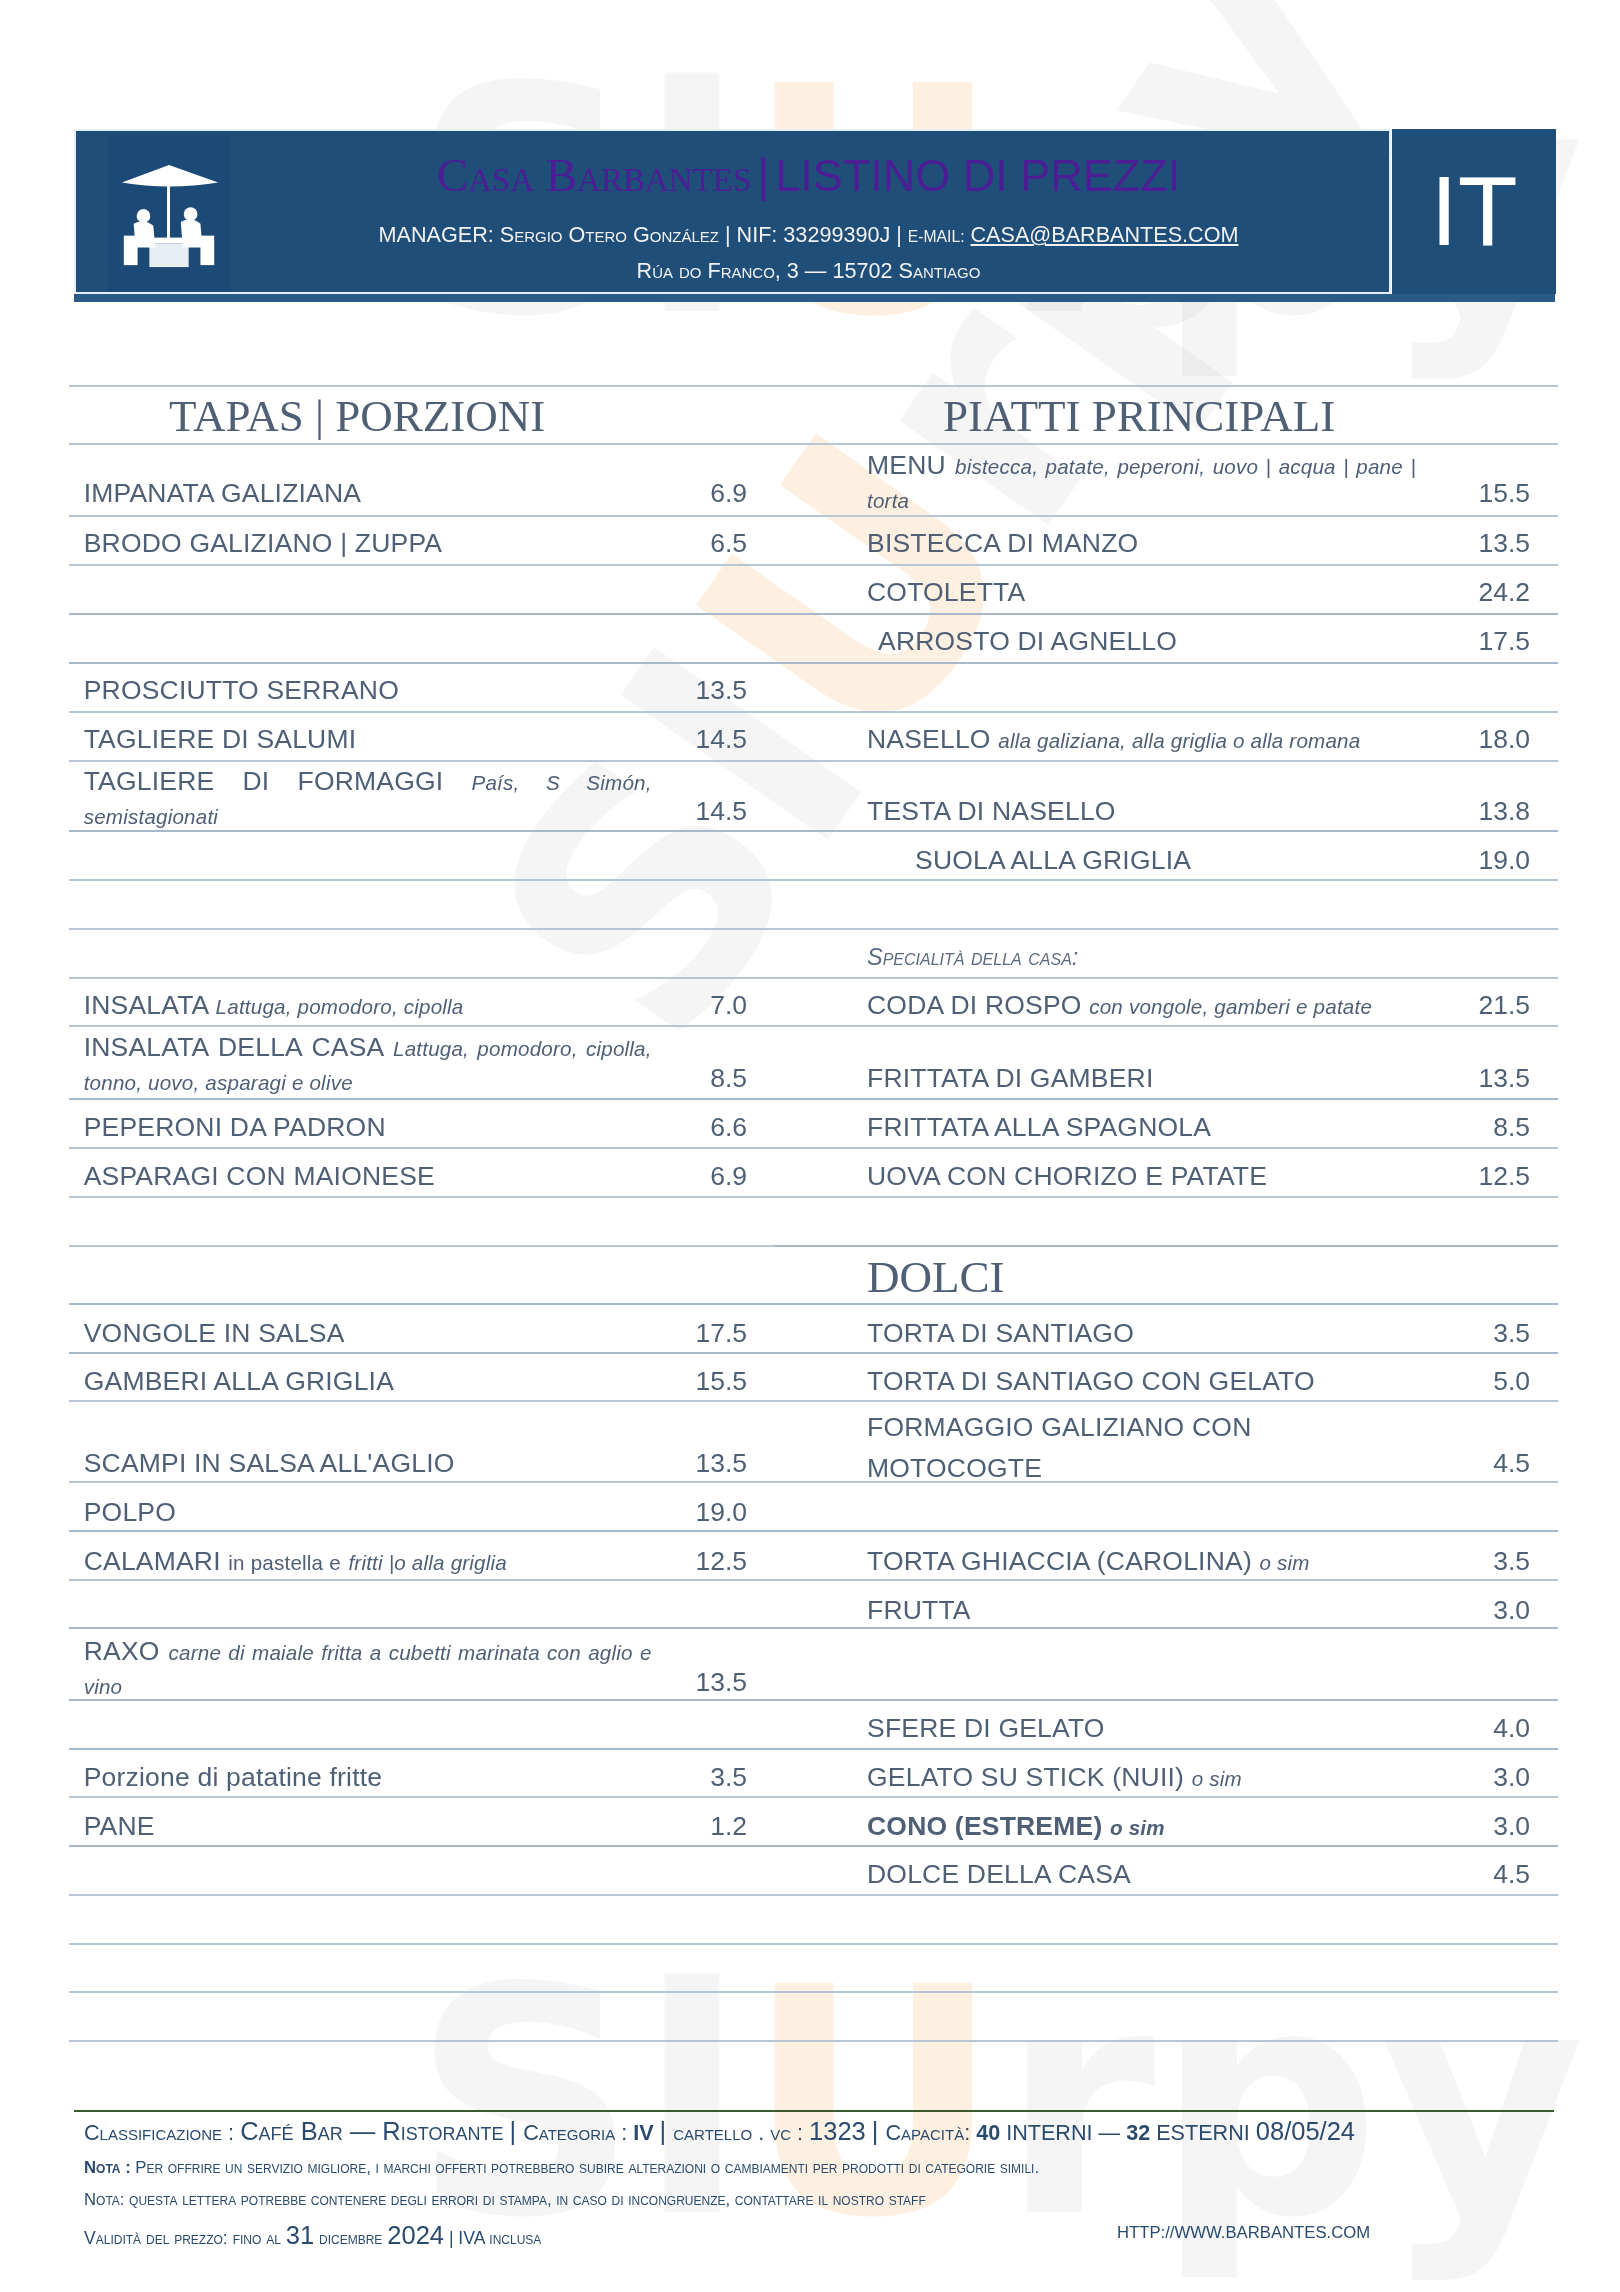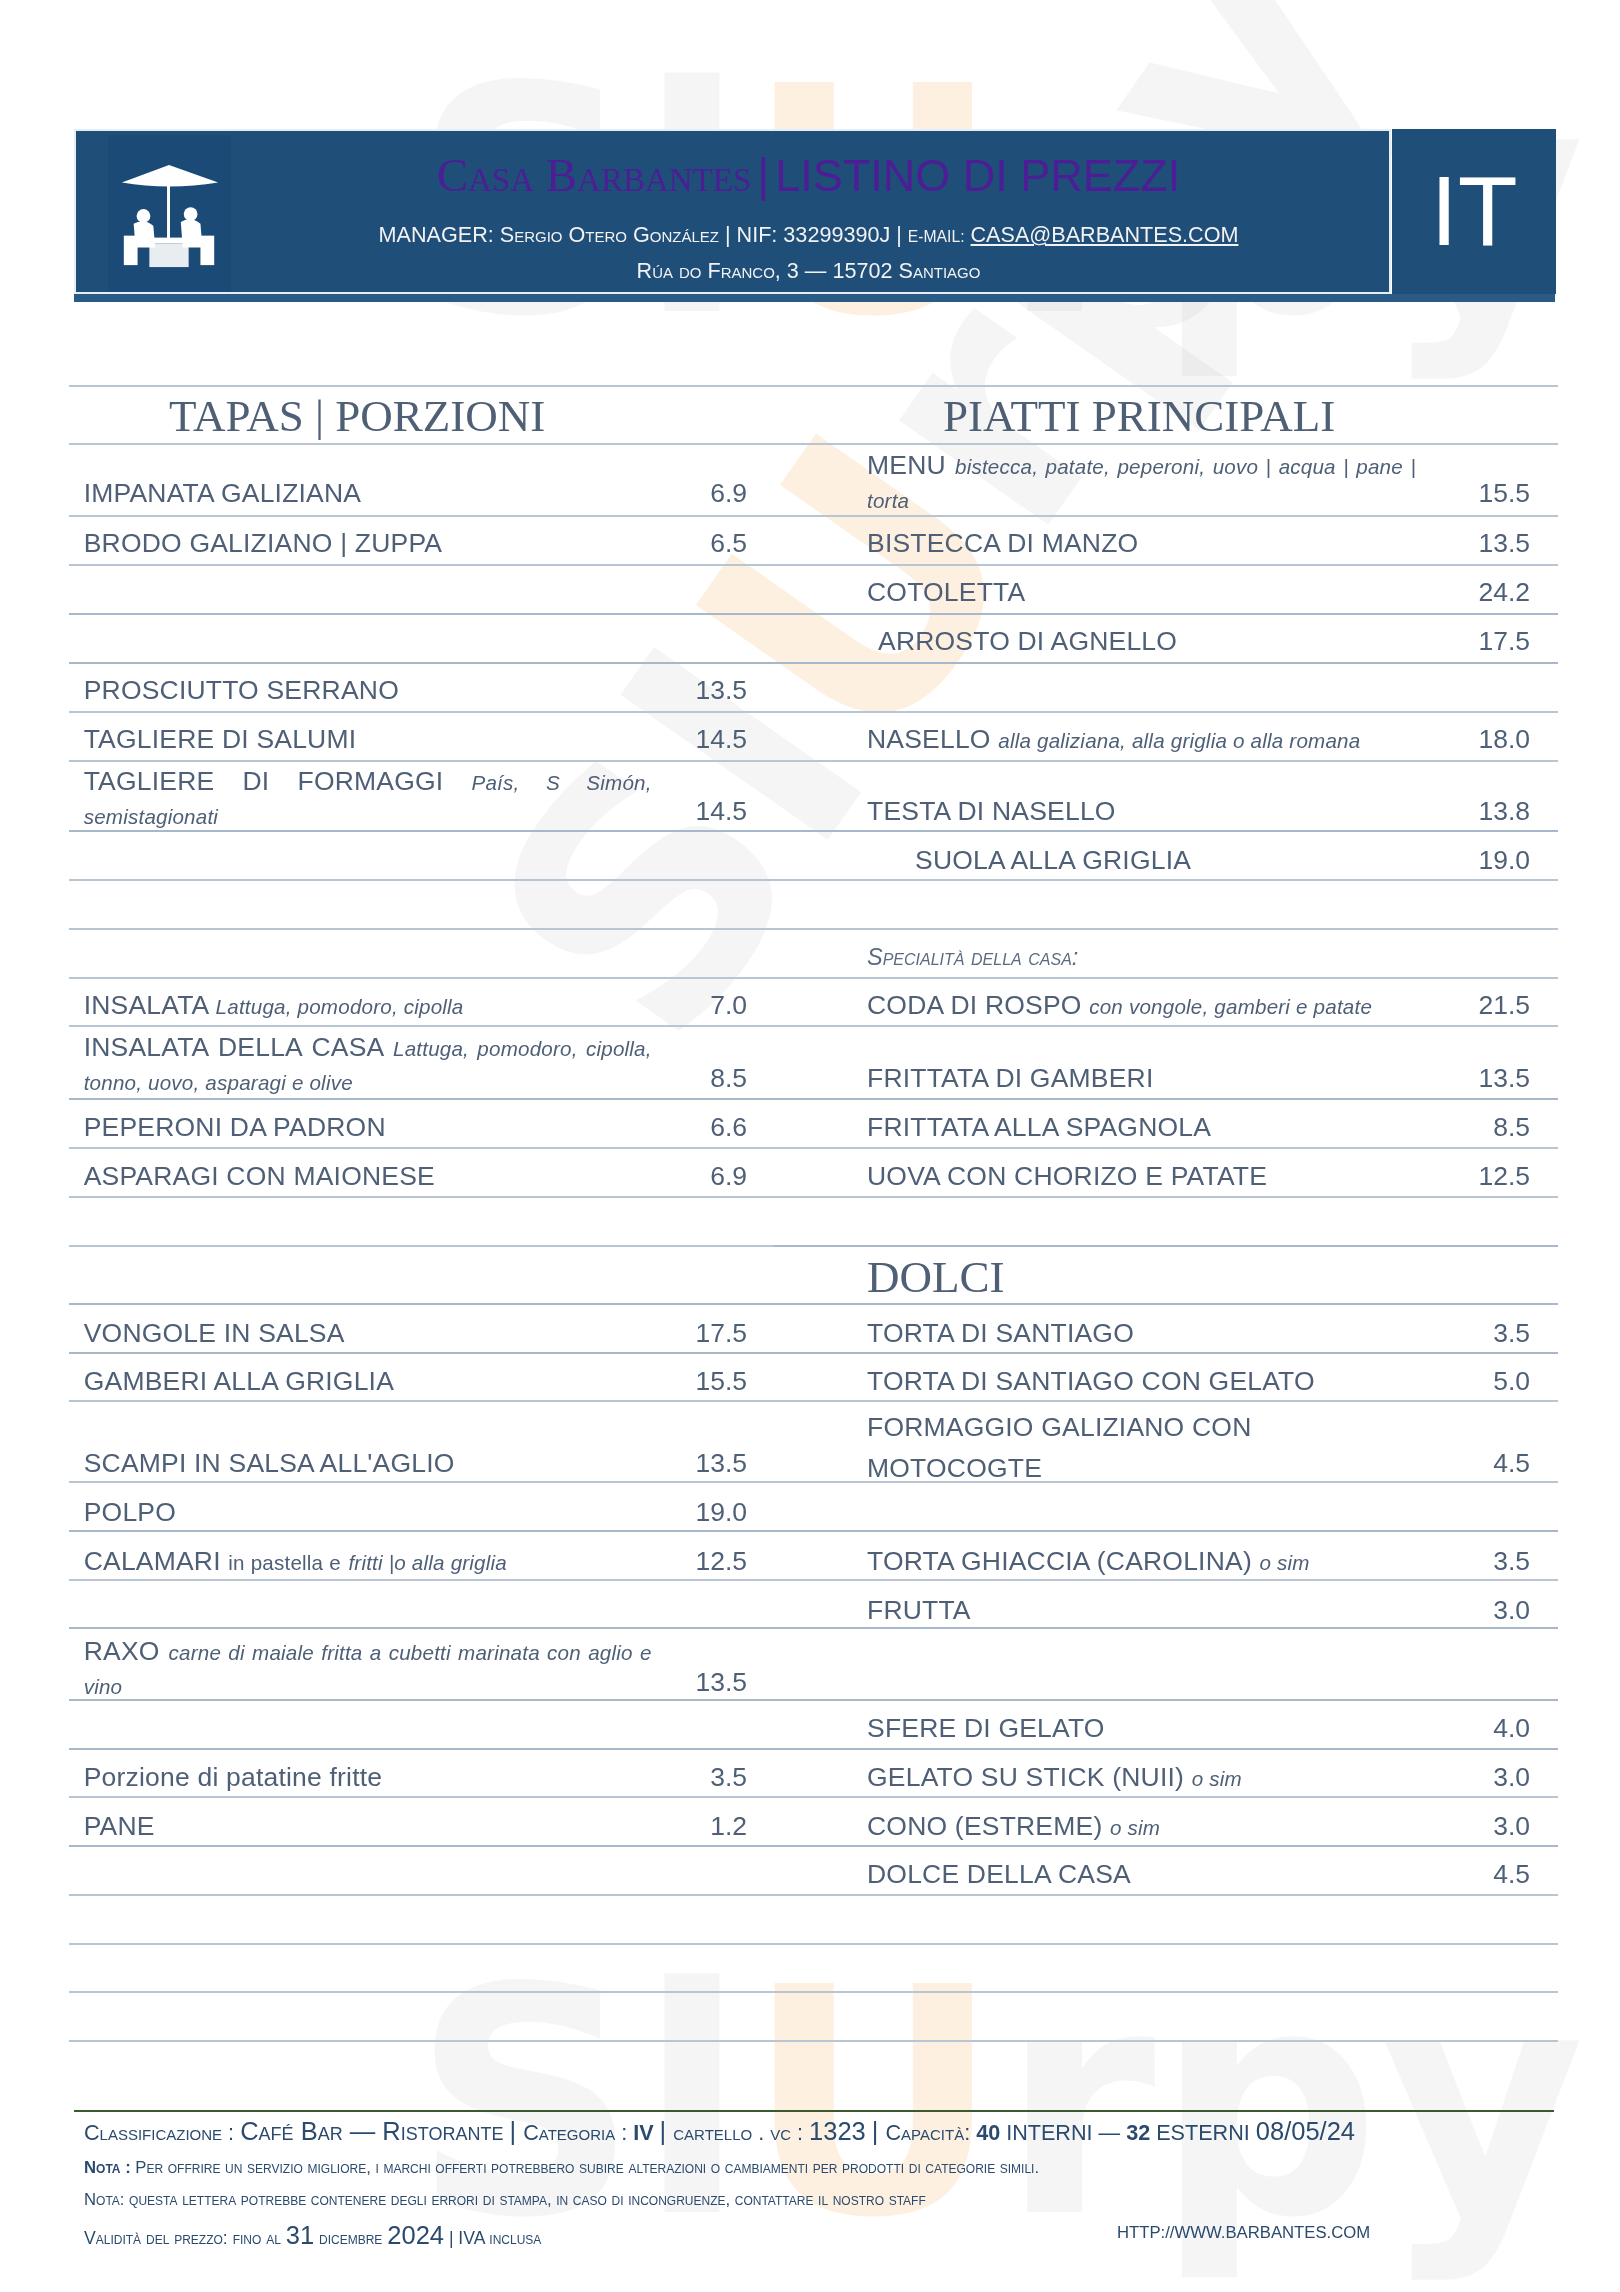--- a/index.html
+++ b/index.html
@@ -298,21 +298,21 @@
   <div class="item-price" style="left:678px; top:1713px;">4.0</div>
   <div class="rule dark" style="left:0; top:1748px; width:784px;"></div>
 
   <div class="item-name" style="left:93px; top:1762px;">
     <span>GELATO SU STICK (NUII)</span>
     <span class="item-desc">o sim</span>
   </div>
   <div class="item-price" style="left:678px; top:1762px;">3.0</div>
   <div class="rule" style="left:0; top:1796px; width:784px;"></div>
 
-  <div class="item-name" style="left:93px; top:1811px;">
+  <div class="item-name" style="left:93px; top:1811px;font-weight:bold;">
     <span>CONO (ESTREME)</span>
     <span class="item-desc">o sim</span>
   </div>
   <div class="item-price" style="left:678px; top:1811px;">3.0</div>
   <div class="rule dark" style="left:0; top:1845px; width:784px;"></div>
 
   <div class="item-name" style="left:93px; top:1859px;">DOLCE DELLA CASA</div>
   <div class="item-price" style="left:678px; top:1859px;">4.5</div>
   <div class="rule" style="left:0; top:1894px; width:784px;"></div>
   <div class="rule" style="left:0; top:1943px; width:784px;"></div>

